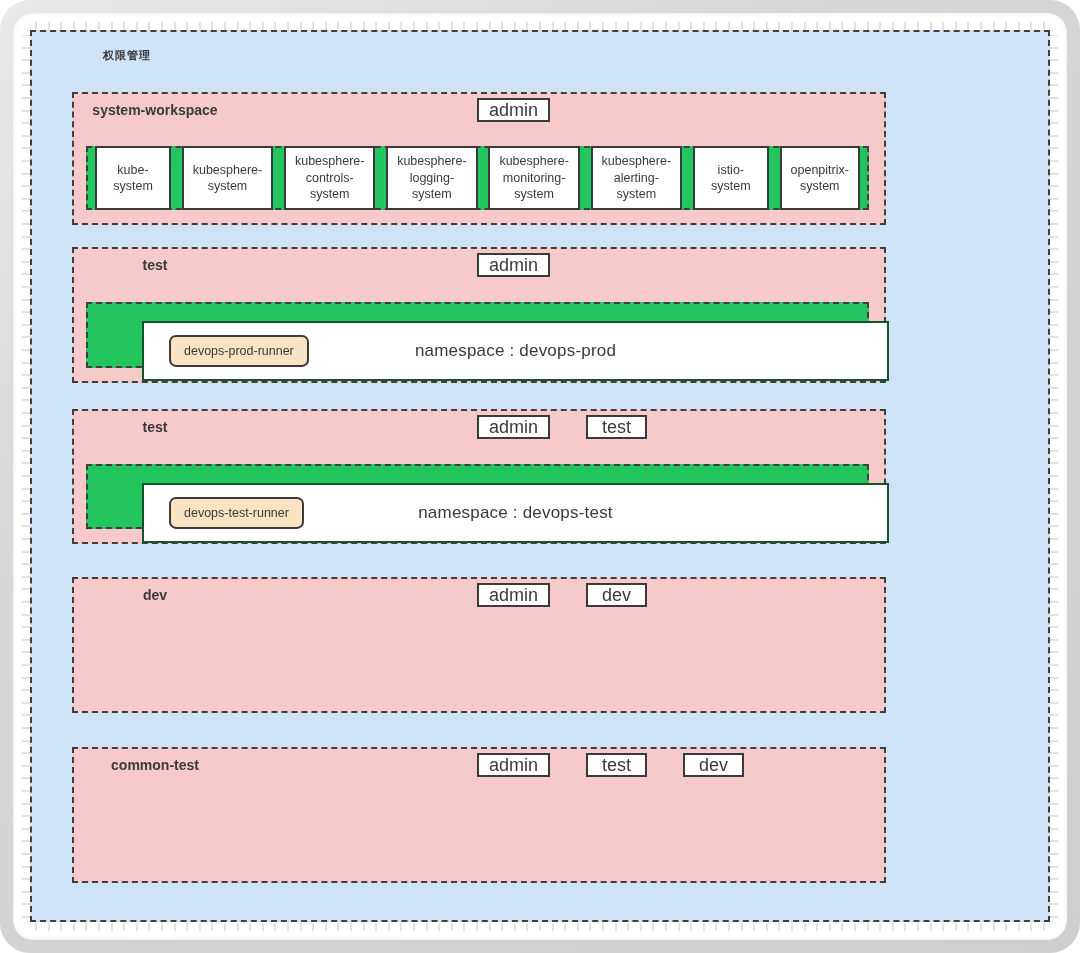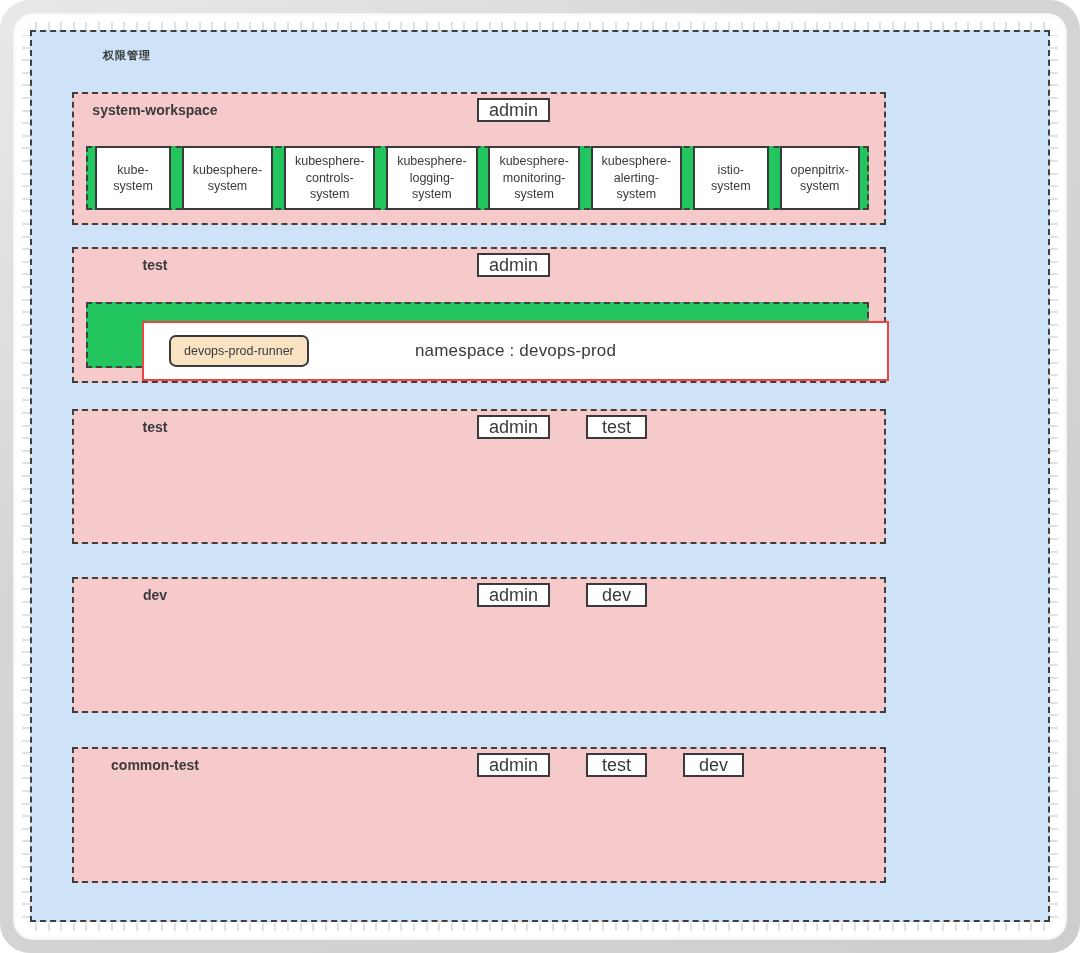--- a/index.html
+++ b/index.html
@@ -86,21 +86,21 @@
     background:#ffffff; border:2px solid #3a3a3a;
     height:64px; min-width:76px; padding:0 9px;
     display:flex; align-items:center; justify-content:center;
     text-align:center; font-size:12.5px; line-height:1.32;
     white-space:pre-line;
   }
 
   
   .ns-box {
     position:absolute; left:54px; top:17px; width:747px; height:60px;
-    background:#ffffff; border:2px solid #ef4444;
+    background:#ffffff; border:2px solid #14532d;
   }
   .runner {
     position:absolute; left:25px; top:50%; transform:translateY(-50%);
     background:#fae3c3; border:2px solid #3a3a3a; border-radius:7px;
     padding:6px 13px; font-size:12.5px; line-height:1.3;
     text-align:center; white-space:pre-line;
   }
   .ns-text {
     position:absolute; inset:0;
     display:flex; align-items:center; justify-content:center;
@@ -165,20 +165,26 @@
     </div>
   </div>
 </div>
 
 <div class="ws ws3">
   <div class="ws-label">test</div>
   <div class="badges">
     <div class="badge">admin</div>
     <div class="badge">test</div>
   </div>
+  <div class="green">
+    <div class="ns-box">
+      <div class="runner">devops-test-runner</div>
+      <div class="ns-text">namespace : devops-test</div>
+    </div>
+  </div>
 </div>
 
 <div class="ws ws4">
   <div class="ws-label">dev</div>
   <div class="badges">
     <div class="badge">admin</div>
     <div class="badge">dev</div>
   </div>
 </div>
 

